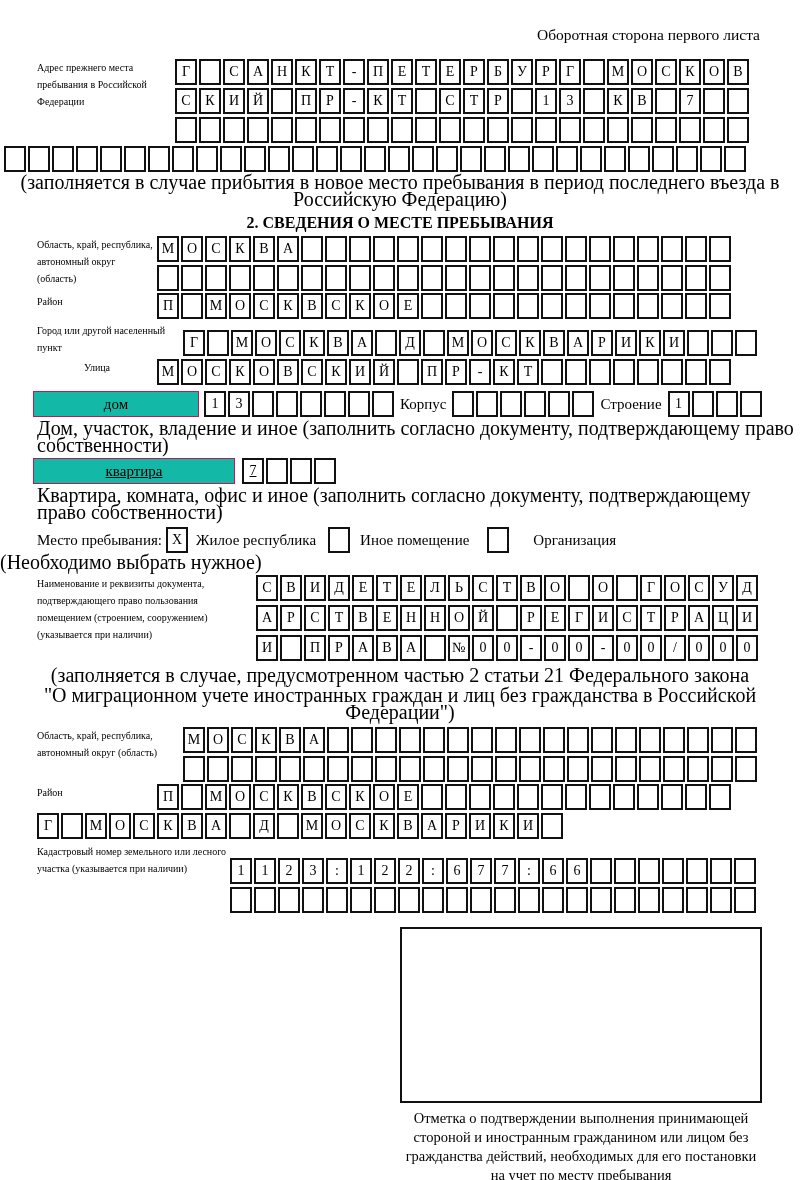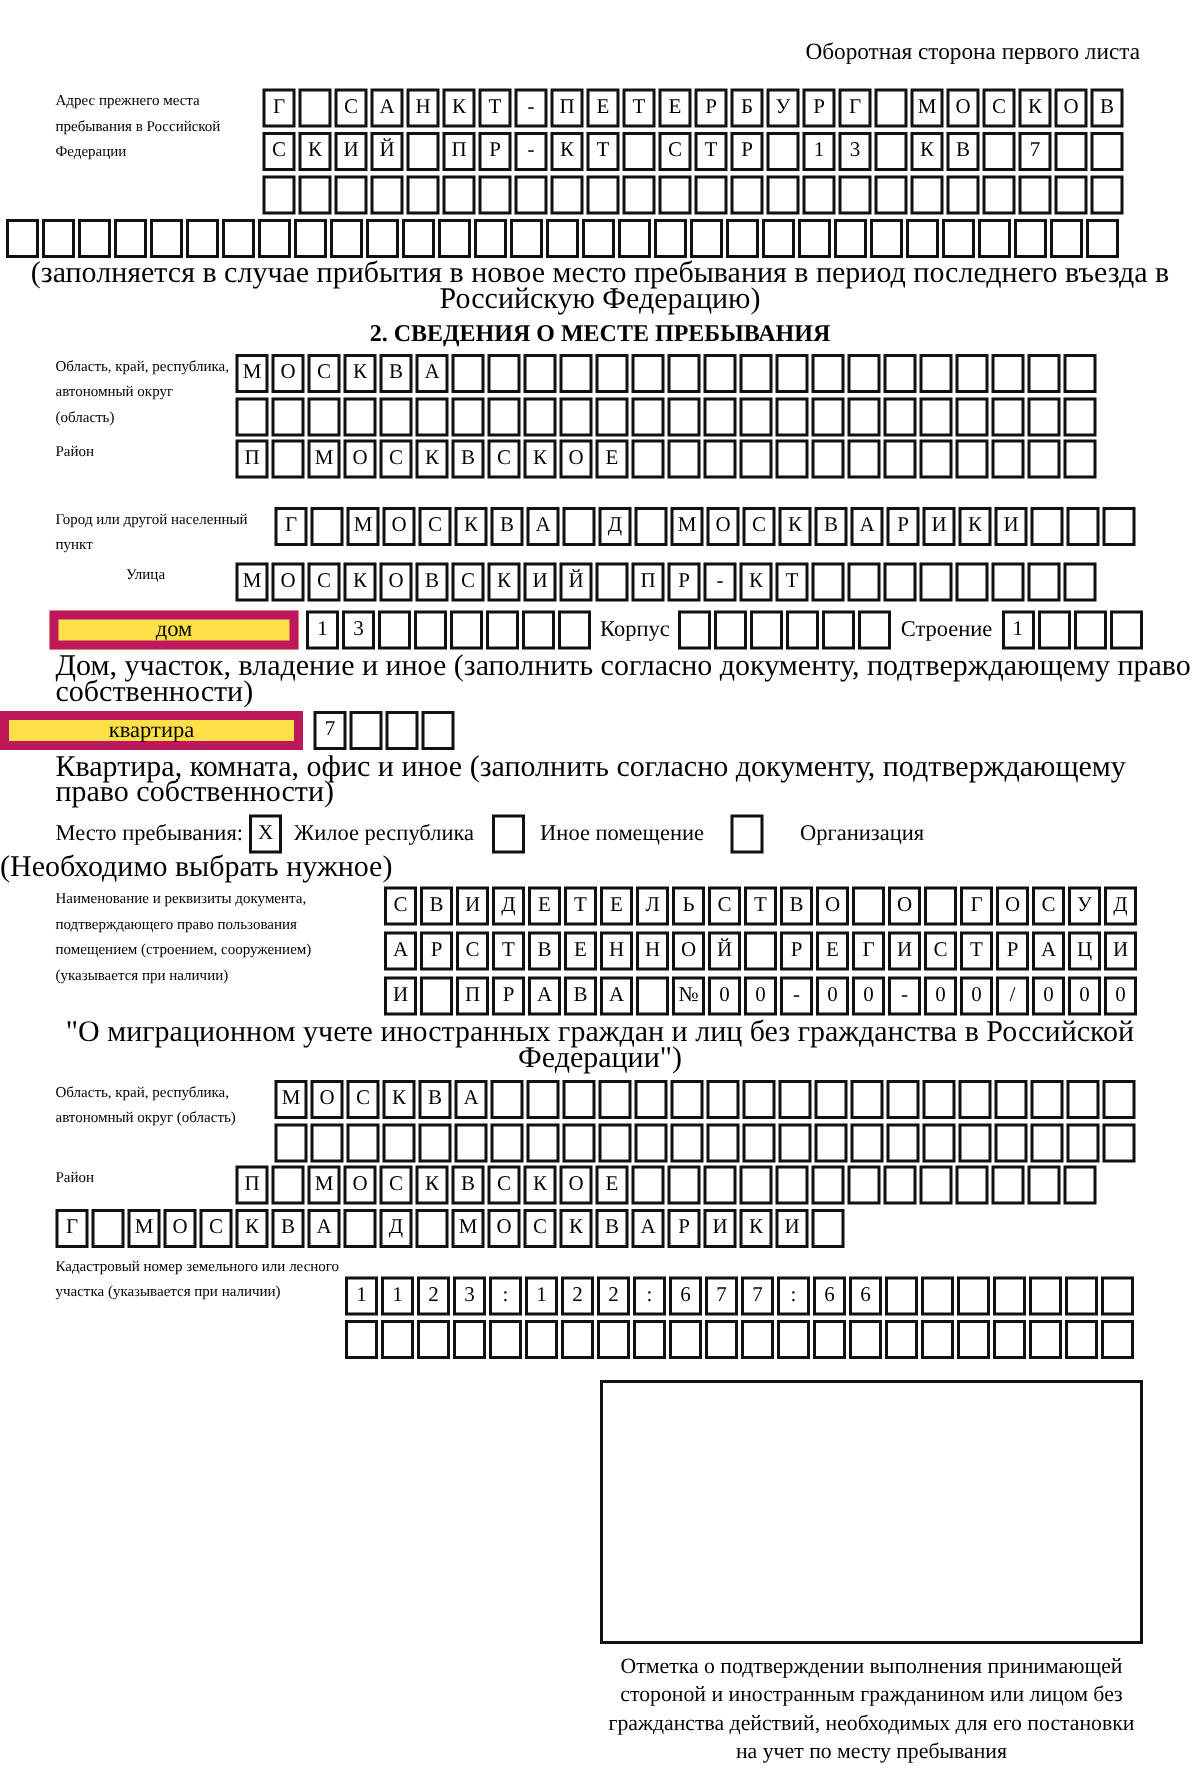--- a/index.html
+++ b/index.html
@@ -11,22 +11,22 @@
   .flabel{font-size:10px;line-height:17px;flex:none;}
   .frow{display:flex;align-items:flex-start;}
   .fcol{display:flex;flex-direction:column;row-gap:3px;}
   .fgrid{display:flex;flex:none;}
   .cell{
     box-sizing:border-box;flex:none;width:22px;height:26px;margin-right:2px;
     border:2px solid #111;background:#fff;display:inline-flex;align-items:center;
     justify-content:center;font-size:14px;line-height:1;
   }
   .widebox{
-    box-sizing:border-box;height:26px;border:6px solid #be185d;display:flex;
-    align-items:center;justify-content:center;font-size:15px;flex:none;background:#fde047;
+    box-sizing:border-box;height:26px;border:1px solid #be185d;display:flex;
+    align-items:center;justify-content:center;font-size:15px;flex:none;background:#14b8a6;
   }
   .h-center{text-align:center;font-weight:bold;font-size:16px;}
   .note{font-size:20px;line-height:17px;}
   .note-center{text-align:center;}
   .indent{padding-left:37px;}
   .inline-label{font-size:15px;line-height:26px;flex:none;}
   .stamp-box{box-sizing:border-box;width:362px;height:176px;border:2px solid #111;background:#fff;}
   .stamp-wrap{margin-left:400px;width:362px;}
   .stamp-caption{margin-top:6px;text-align:center;font-size:14.5px;line-height:19px;}
 </style>
@@ -238,21 +238,21 @@
         <span class="cell"></span>
         <span class="cell"></span>
         <span class="cell"></span>
         <span class="cell"></span>
         <span class="cell"></span>
         <span class="cell"></span>
         <span class="cell"></span>
       </div>
   </div>
 
-  <div class="frow indent" style="margin-top:19px;">
+  <div class="frow indent" style="margin-top:3px;align-items:flex-end;">
     <div class="flabel" style="width:146px;">Город или другой населенный пункт</div>
     <div class="fgrid">
         <span class="cell">Г</span>
         <span class="cell"></span>
         <span class="cell">М</span>
         <span class="cell">О</span>
         <span class="cell">С</span>
         <span class="cell">К</span>
         <span class="cell">В</span>
         <span class="cell">А</span>
@@ -329,21 +329,21 @@
     <div class="inline-label" style="margin:0 6px 0 4px;">Строение</div>
     <div class="fgrid">
         <span class="cell">1</span>
         <span class="cell"></span>
         <span class="cell"></span>
         <span class="cell"></span>
       </div>
   </div>
   <div class="note indent" style="margin-top:3px;">Дом, участок, владение и иное (заполнить согласно документу, подтверждающему право собственности)</div>
 
-  <div class="frow" style="margin-top:4px;align-items:flex-end;">
+  <div class="frow" style="margin-left:33px;margin-top:4px;align-items:flex-end;text-decoration:underline;">
     <div class="widebox" style="width:202px;">квартира</div>
     <div class="fgrid" style="margin-left:7px;">
         <span class="cell">7</span>
         <span class="cell"></span>
         <span class="cell"></span>
         <span class="cell"></span>
       </div>
   </div>
   <div class="note indent" style="margin-top:3px;">Квартира, комната, офис и иное (заполнить согласно документу, подтверждающему право собственности)</div>
 
@@ -426,20 +426,21 @@
           <span class="cell">0</span>
           <span class="cell">0</span>
           <span class="cell">/</span>
           <span class="cell">0</span>
           <span class="cell">0</span>
           <span class="cell">0</span>
         </div>
     </div>
   </div>
 
+  <div class="note note-center" style="margin-top:6px;">(заполняется в случае, предусмотренном частью 2 статьи 21 Федерального закона</div>
   <div class="note note-center" style="margin-top:3px;">"О миграционном учете иностранных граждан и лиц без гражданства в Российской Федерации")</div>
 
   <div class="frow indent" style="margin-top:6px;">
     <div class="flabel" style="width:146px;">Область, край, республика, автономный округ (область)</div>
     <div class="fcol">
       <div class="fgrid">
           <span class="cell">М</span>
           <span class="cell">О</span>
           <span class="cell">С</span>
           <span class="cell">К</span>

